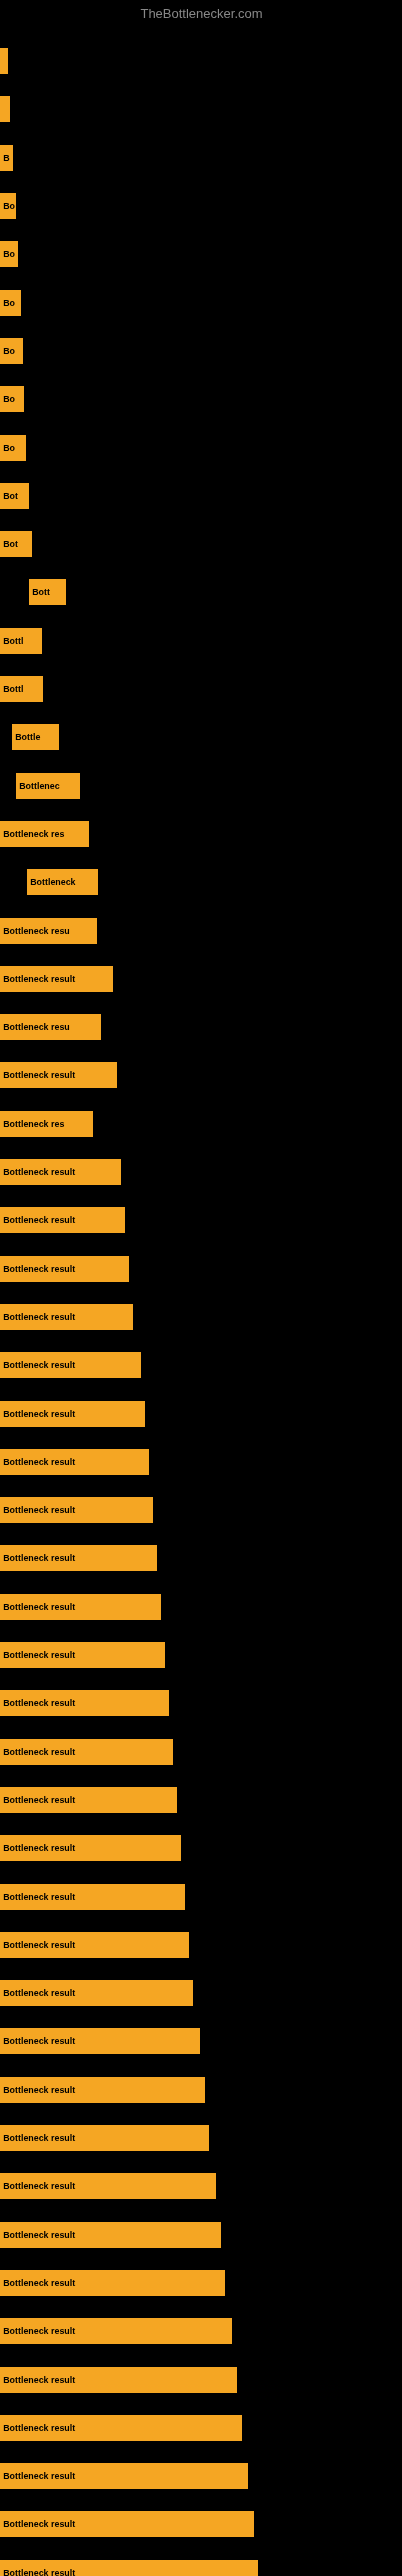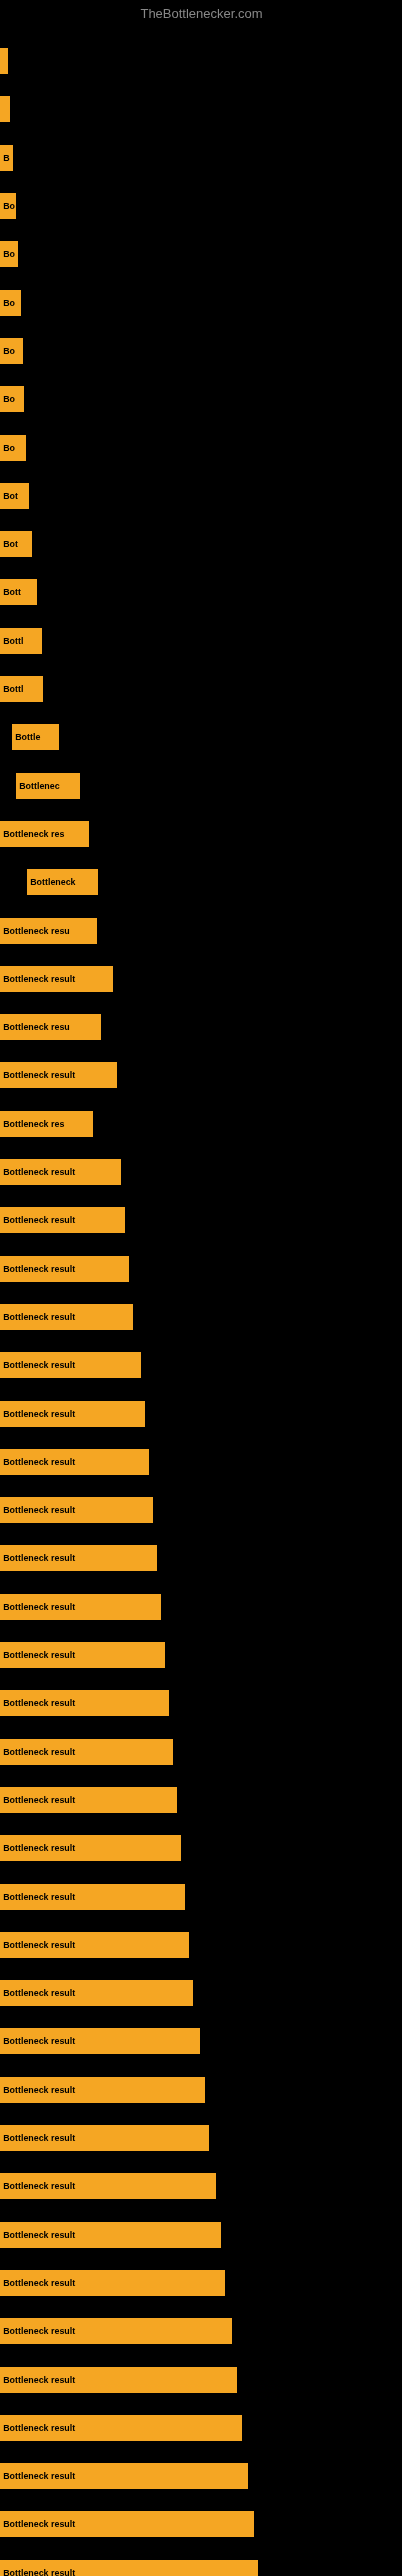--- a/index.html
+++ b/index.html
@@ -84,21 +84,21 @@
     </div>
     <div class="bar-row" style="position: absolute; top: 411px; left: 0px; width: 100%;">
       <div class="bar" style="width: 26px;">Bo</div>
     </div>
     <div class="bar-row" style="position: absolute; top: 459px; left: 0px; width: 100%;">
       <div class="bar" style="width: 29px;">Bot</div>
     </div>
     <div class="bar-row" style="position: absolute; top: 507px; left: 0px; width: 100%;">
       <div class="bar" style="width: 32px;">Bot</div>
     </div>
-    <div class="bar-row" style="position: absolute; top: 555px; left: 0px; width: 100%;">
+    <div class="bar-row" style="position: absolute; top: 555px; left: 0px; width: 100%; padding-left: 29px;">
       <div class="bar" style="width: 37px;">Bott</div>
     </div>
     <div class="bar-row" style="position: absolute; top: 604px; left: 0px; width: 100%;">
       <div class="bar" style="width: 42px;">Bottl</div>
     </div>
     <div class="bar-row" style="position: absolute; top: 652px; left: 0px; width: 100%;">
       <div class="bar" style="width: 43px;">Bottl</div>
     </div>
     <div class="bar-row" style="position: absolute; top: 700px; left: 12px; width: 100%;">
       <div class="bar" style="width: 47px;">Bottle</div>

